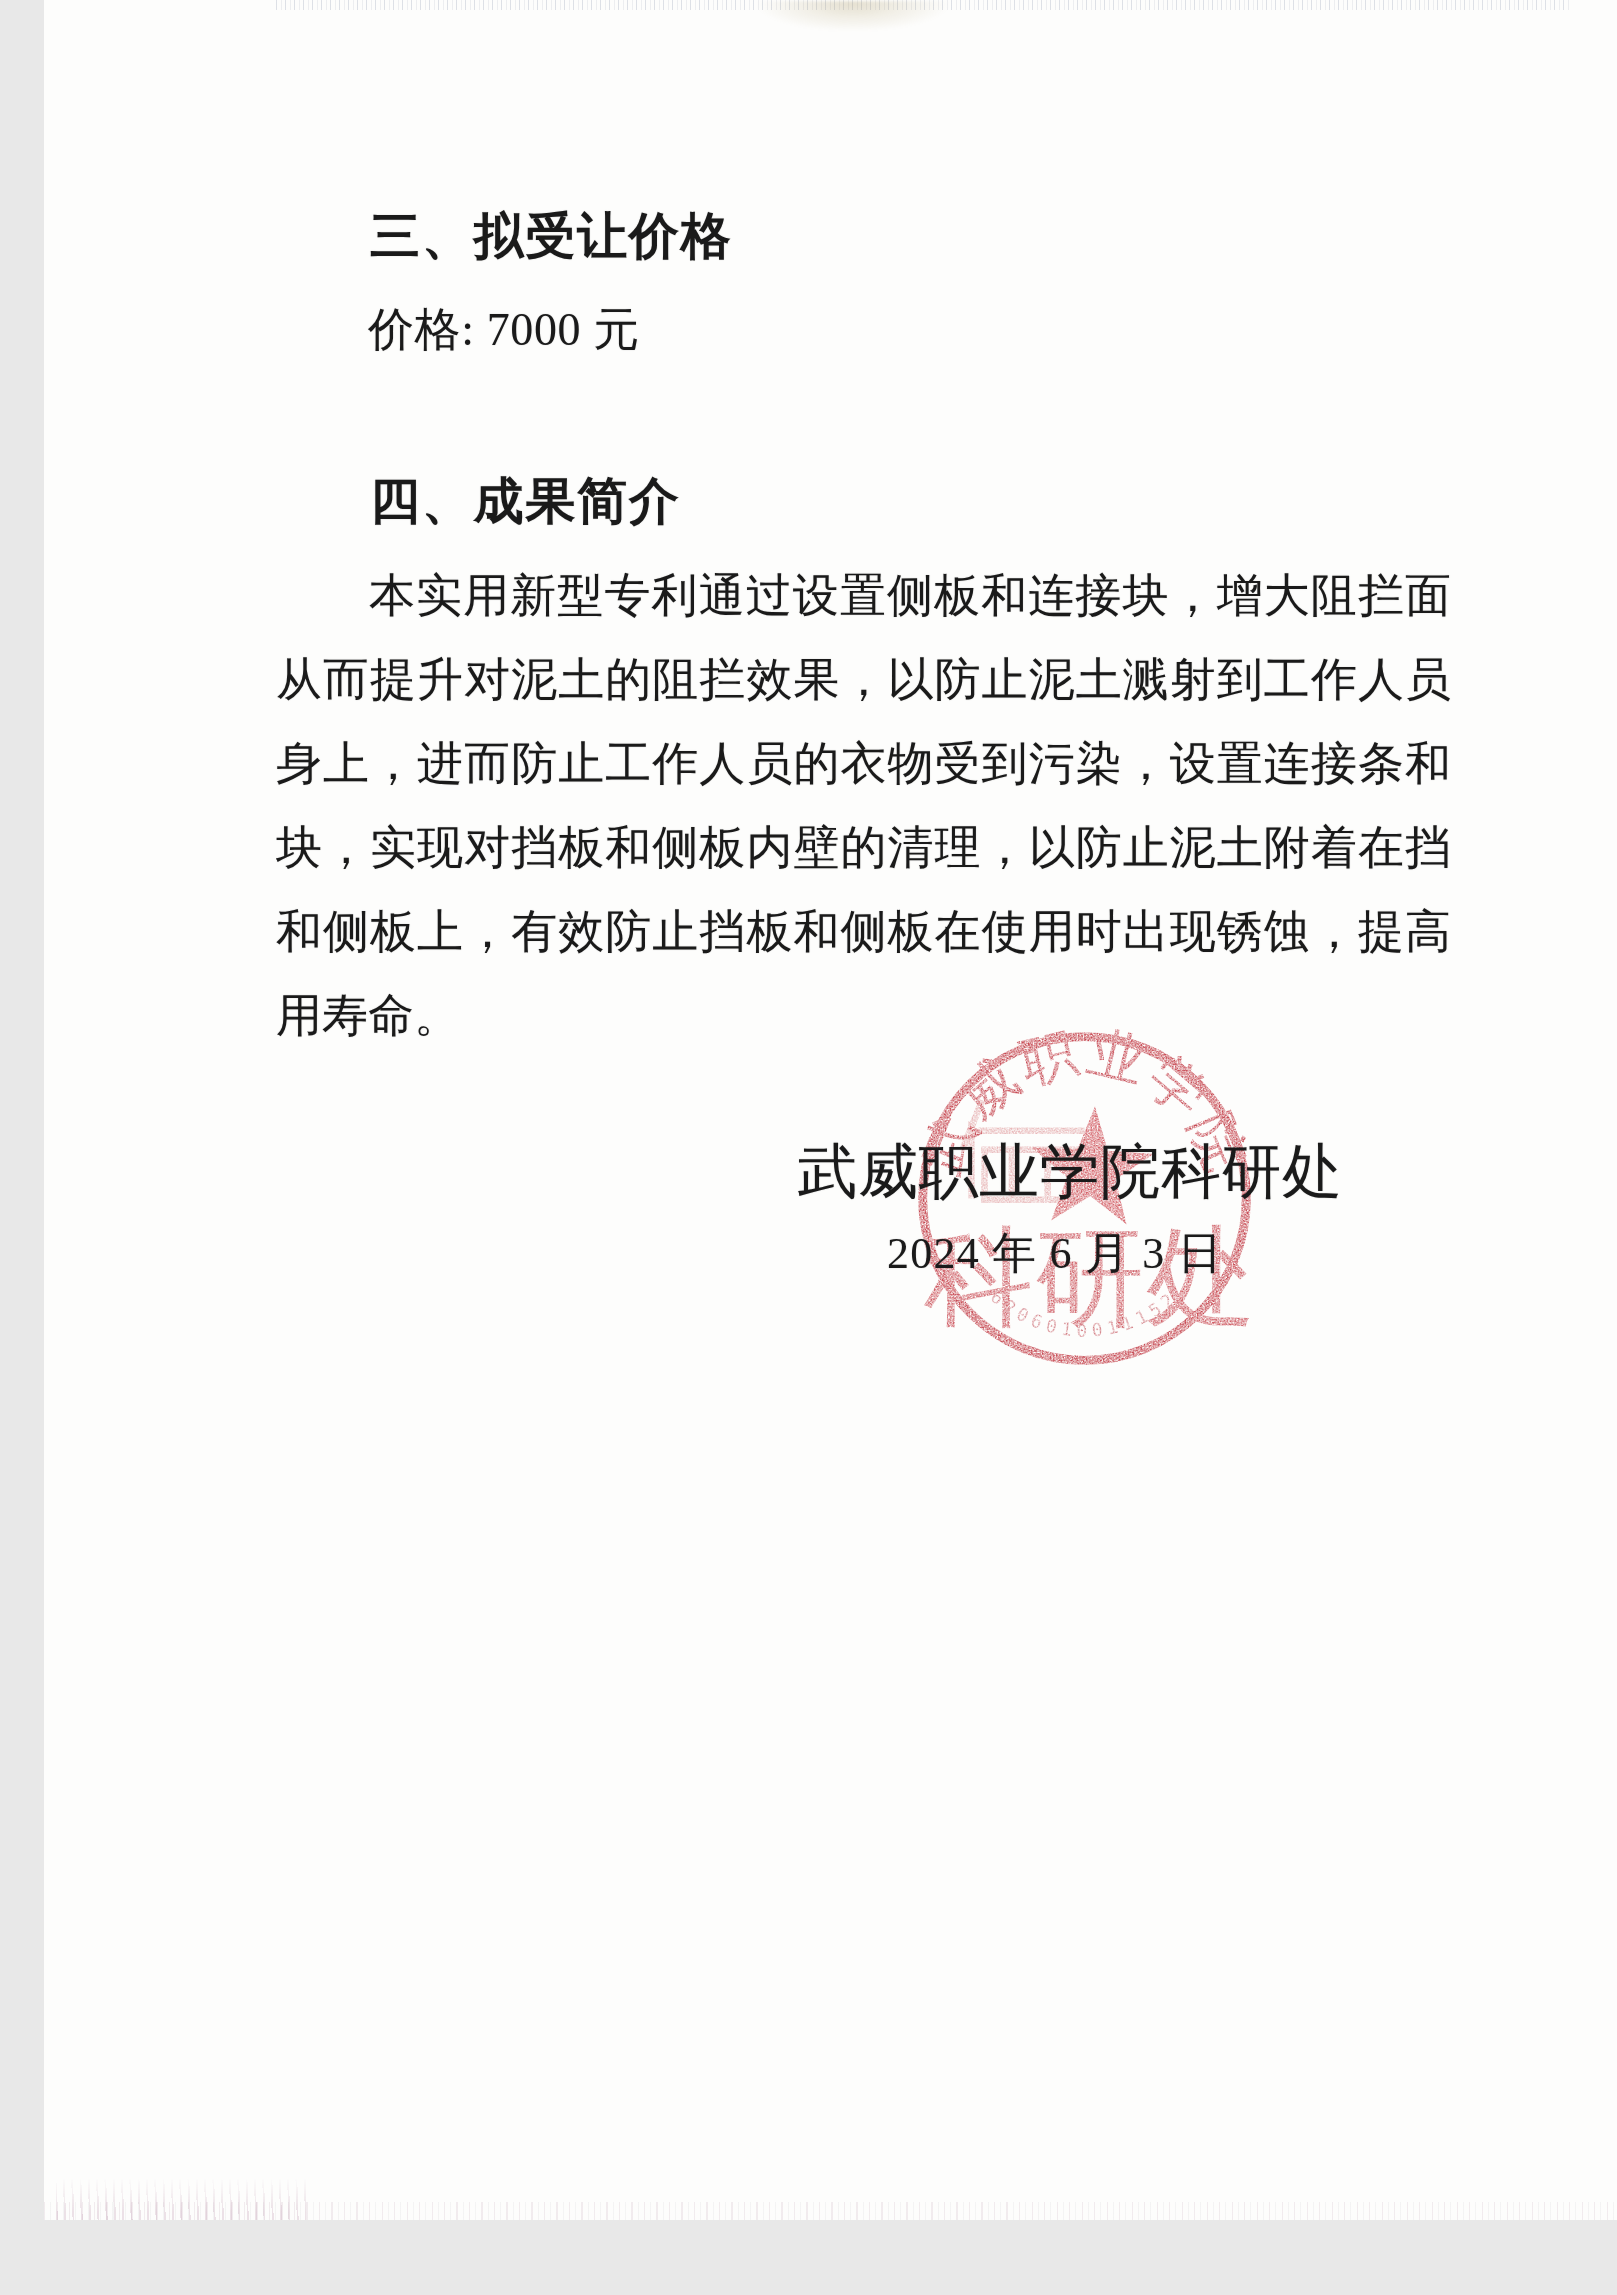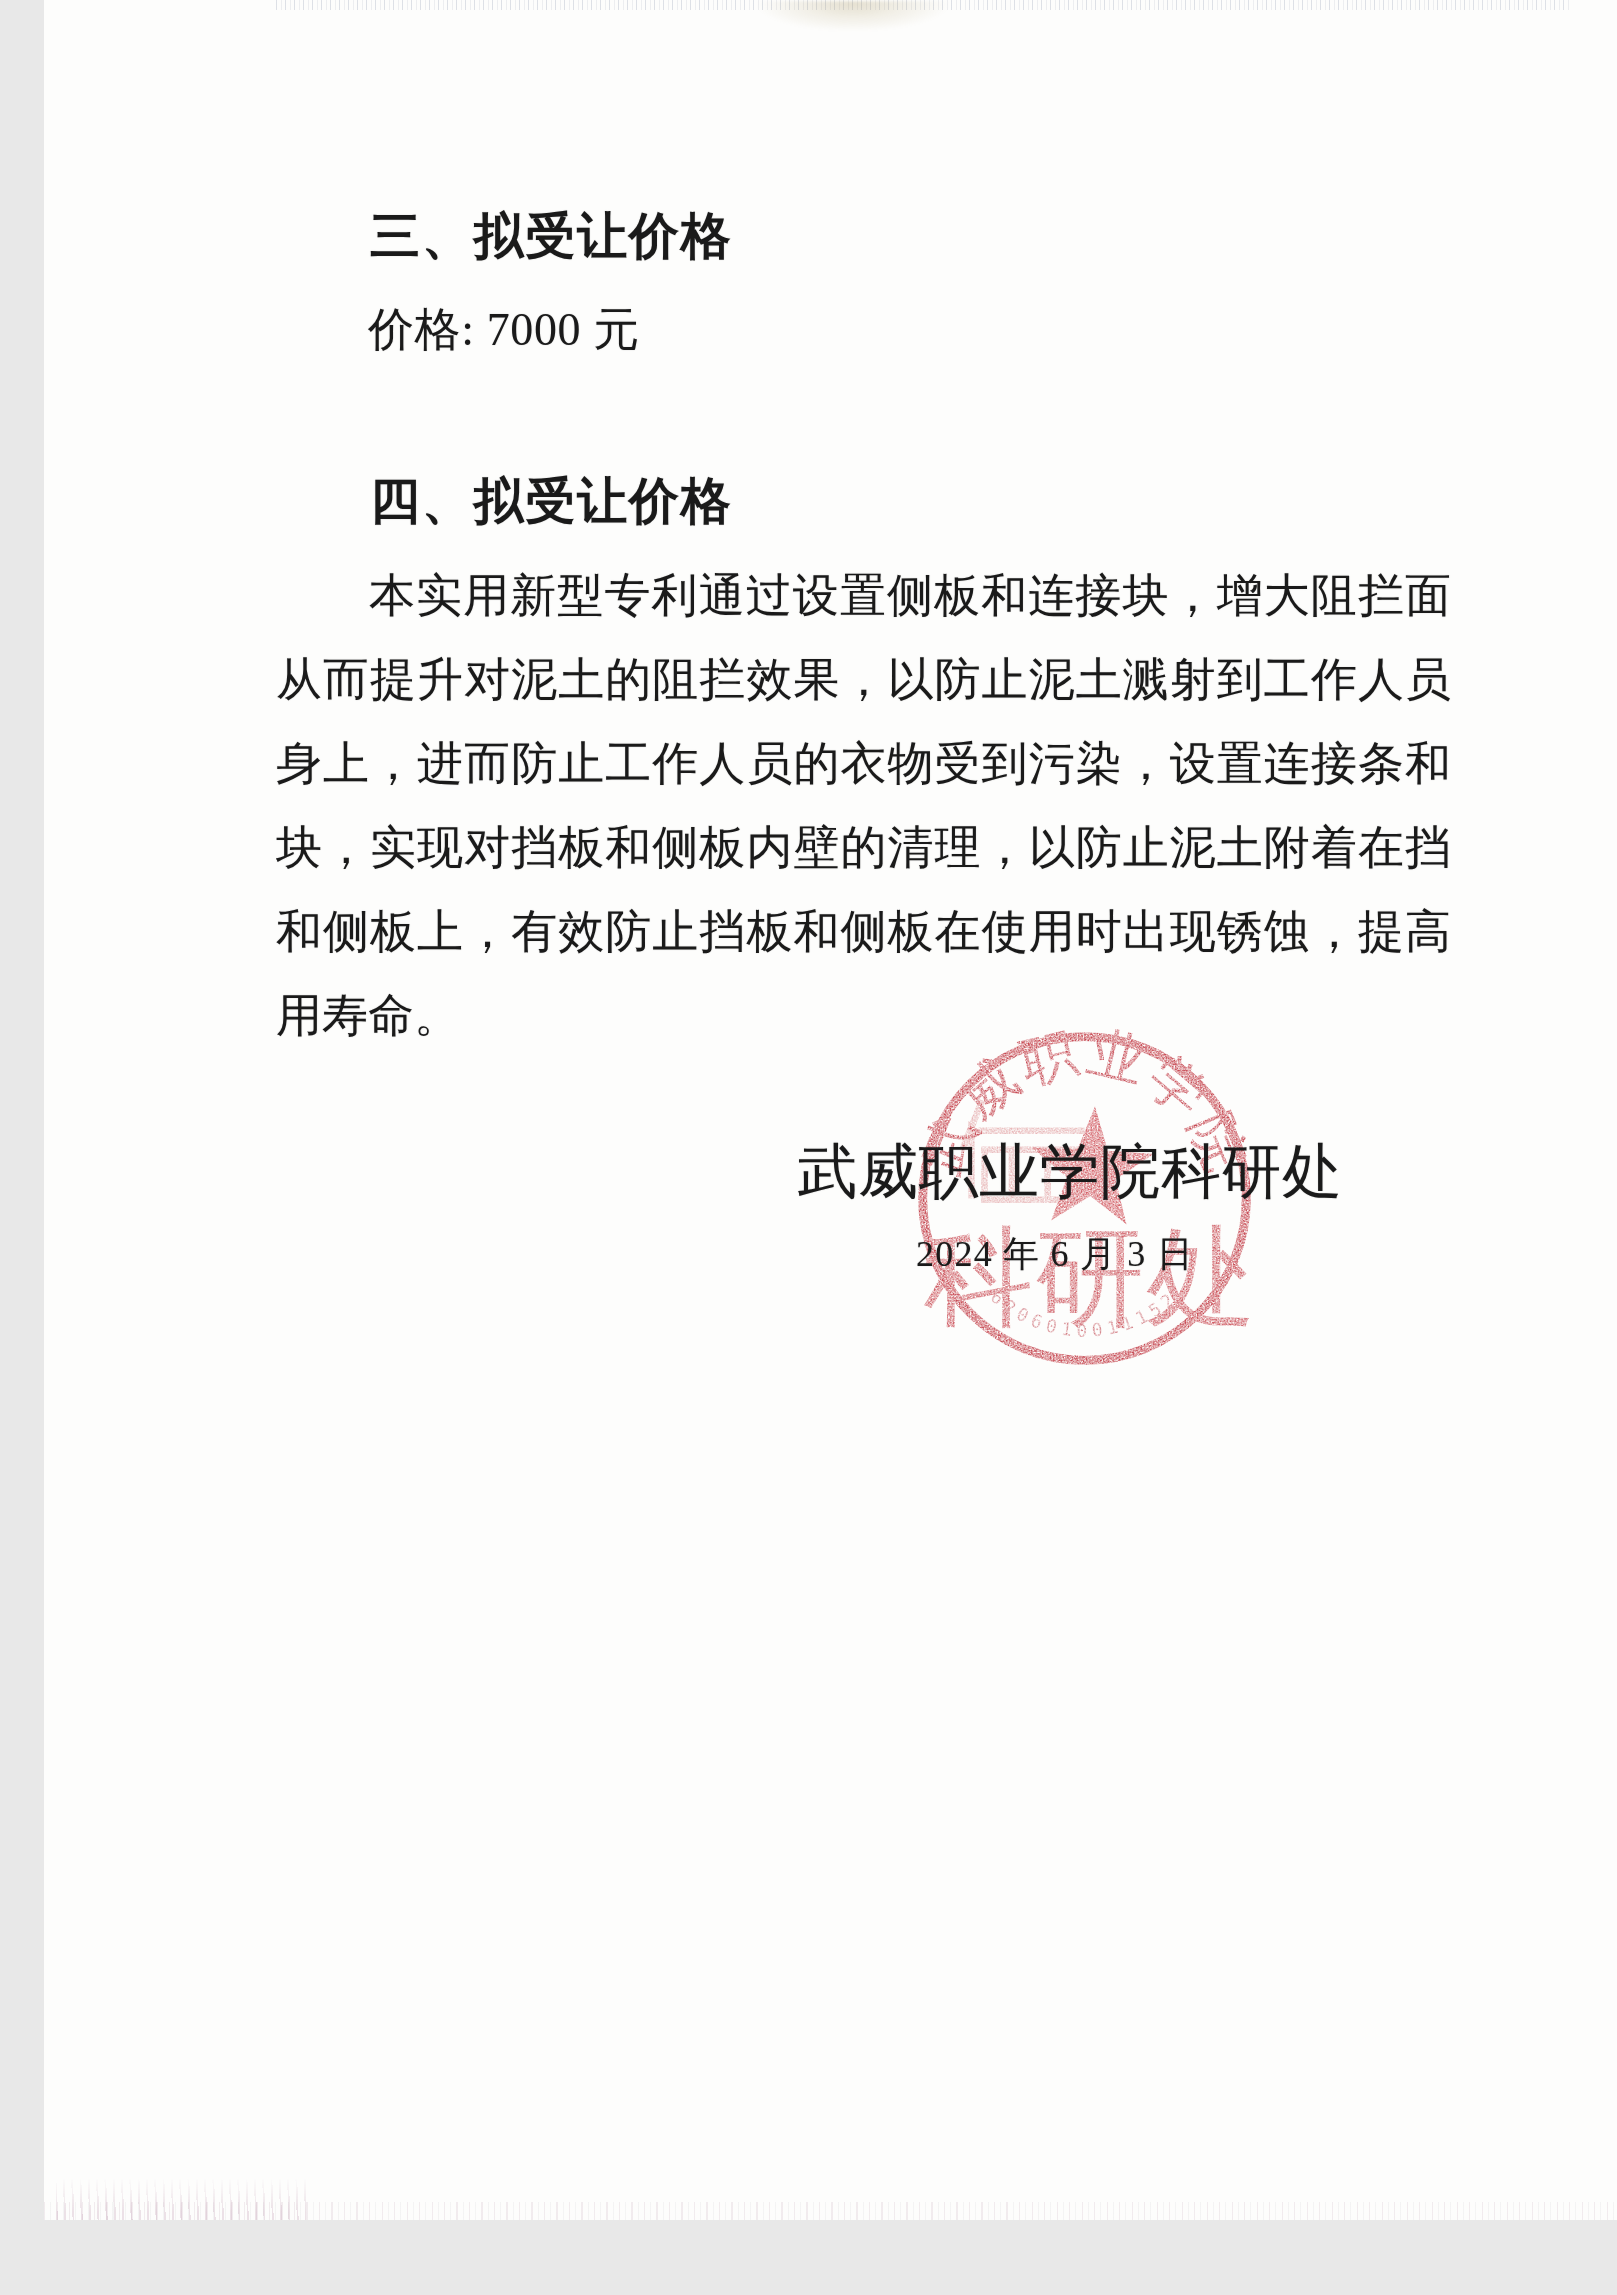--- a/index.html
+++ b/index.html
@@ -20,38 +20,38 @@
   
   .line{position:absolute;white-space:nowrap;text-shadow:0 0 1.2px rgba(25,25,25,.28);}
   .h{font-family:"Liberation Sans","DejaVu Sans",sans-serif;font-weight:700;font-size:50px;line-height:50px;letter-spacing:1.8px;}
   .t{font-size:46px;line-height:46px;letter-spacing:0.6px;}
   .para{position:absolute;left:232px;top:554px;width:1175px;}
   .para .pl{position:relative;height:84px;line-height:84px;font-size:46px;white-space:nowrap;text-shadow:0 0 1.2px rgba(25,25,25,.28);}
   .para .fill{text-align:justify;text-align-last:justify;white-space:normal;overflow:hidden;}
   .para .indent{padding-left:93px;}
   .sig{z-index:3;}
   .sig-org{left:1026px;top:1148px;transform:translateX(-50%);font-size:60px;line-height:48px;letter-spacing:0.6px;}
-  .sig-date{left:1011px;top:1230px;transform:translateX(-50%);font-size:36px;line-height:48px;letter-spacing:1.2px;}
+  .sig-date{left:1011px;top:1230px;transform:translateX(-50%);font-size:44px;line-height:48px;letter-spacing:1.2px;}
   .seal{position:absolute;left:862px;top:1020px;width:357px;height:357px;z-index:2;opacity:.93;}
 </style>
 </head>
 <body>
 
 <div class="page">
 
   <div class="scan-top"></div>
   <div class="scan-top-smudge"></div>
   <div class="scan-right"></div>
 
   <div class="line h" style="left:326px;top:211px;">三、拟受让价格</div>
 
   <div class="line t" style="left:324px;top:307px;">价格: 7000 元</div>
 
 
-  <div class="line h" style="left:326px;top:476px;">四、拟受让价格</div>
+  <div class="line h" style="left:326px;top:476px;">四、成果简介</div>
 
   <div class="para">
     <div class="pl fill indent">本实用新型专利通过设置侧板和连接块，增大阻拦面积，</div>
     <div class="pl fill">从而提升对泥土的阻拦效果，以防止泥土溅射到工作人员的</div>
     <div class="pl fill">身上，进而防止工作人员的衣物受到污染，设置连接条和卡</div>
     <div class="pl fill">块，实现对挡板和侧板内壁的清理，以防止泥土附着在挡板</div>
     <div class="pl fill">和侧板上，有效防止挡板和侧板在使用时出现锈蚀，提高使</div>
     <div class="pl">用寿命。</div>
   </div>
 

